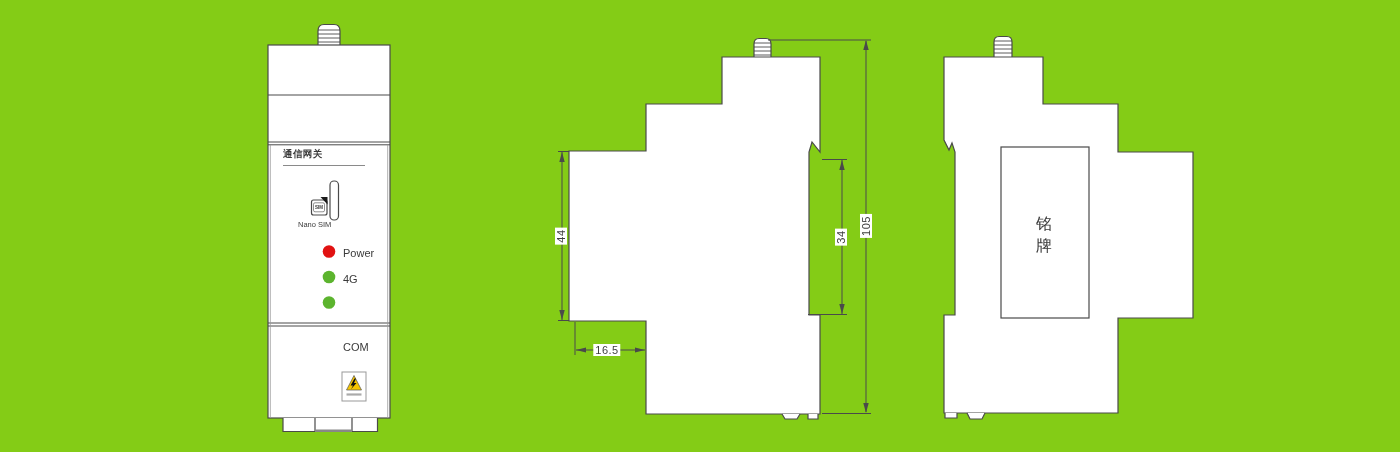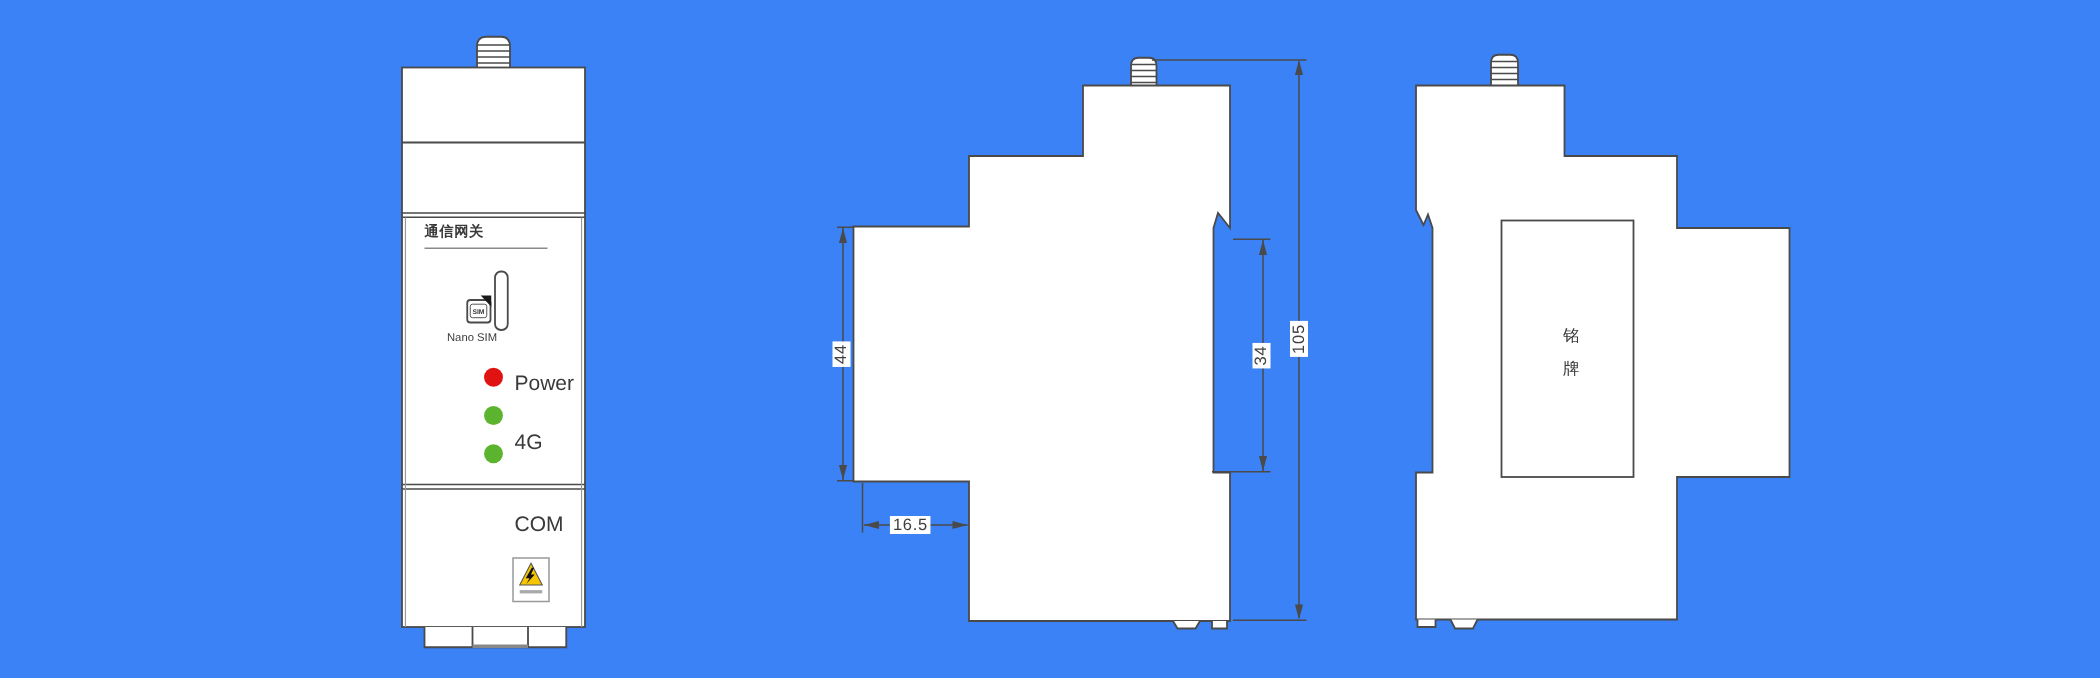--- a/index.html
+++ b/index.html
@@ -1,31 +1,31 @@
 <!DOCTYPE html>
 <html><head>
 <meta charset="utf-8">
 <style>
   html,body { margin:0; padding:0; background:#fff; }
   .canvas {
-    position:relative; width:1400px; height:452px; background:#3b82f6;
+    position:relative; width:1400px; height:452px; background:#84cc16;
     font-family:"Liberation Sans","DejaVu Sans",sans-serif; color:#3a3a3a;
     overflow:hidden;
   }
   svg.layer { position:absolute; left:0; top:0; }
   .txt { position:absolute; white-space:nowrap; color:#3a3a3a; }
   .product-label { left:283px; top:148px; font-size:9.5px; font-weight:bold; letter-spacing:0.4px; }
   .sim-icon-text { left:312px; top:204.5px; width:14px; text-align:center; font-size:4.5px; font-weight:bold; letter-spacing:0; }
   .nano-sim-label { left:298px; top:220px; width:52px; font-size:7.5px; }
-  .led-label { left:343px; font-size:14px; }
+  .led-label { left:343px; font-size:11px; }
   .led-label.l0 { top:247px; }
-  .led-label.l1 { top:286px; }
+  .led-label.l1 { top:273px; }
   .led-label.l2 { top:299px;margin-top:42px; }
-  .nameplate-label { left:1036px; top:213px; width:17px; font-size:11px; line-height:22px;
-    text-align:right; word-break:break-all; white-space:normal; }
+  .nameplate-label { left:1036px; top:213px; width:17px; font-size:16px; line-height:22px;
+    text-align:left; word-break:break-all; white-space:normal; }
   .dim { font-size:11px; color:#3f3f3f; background:#fff; padding:0 2px; letter-spacing:0.5px; }
   .dim.rot { transform:translate(-50%,-50%) rotate(-90deg); }
   .dim.hor { transform:translate(-50%,-50%); }
   .dim-44 { left:561px; top:236px; }
   .dim-34 { left:841px; top:237px; }
   .dim-105 { left:866px; top:226px; }
   .dim-165 { left:607px; top:350px; }
 </style>
 </head>
 <body>

